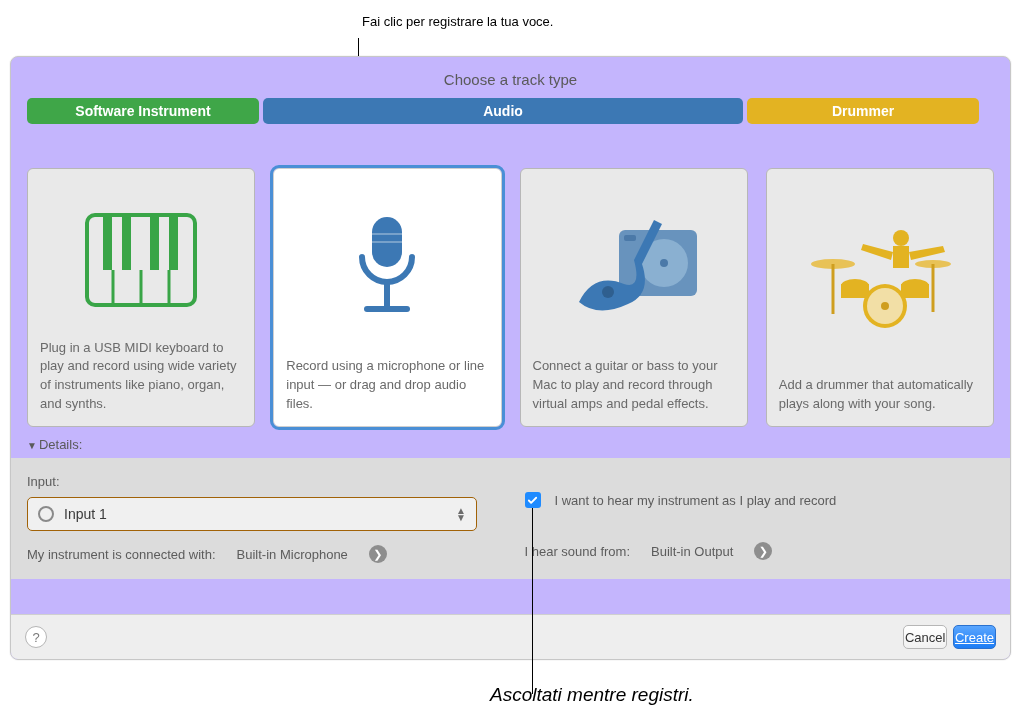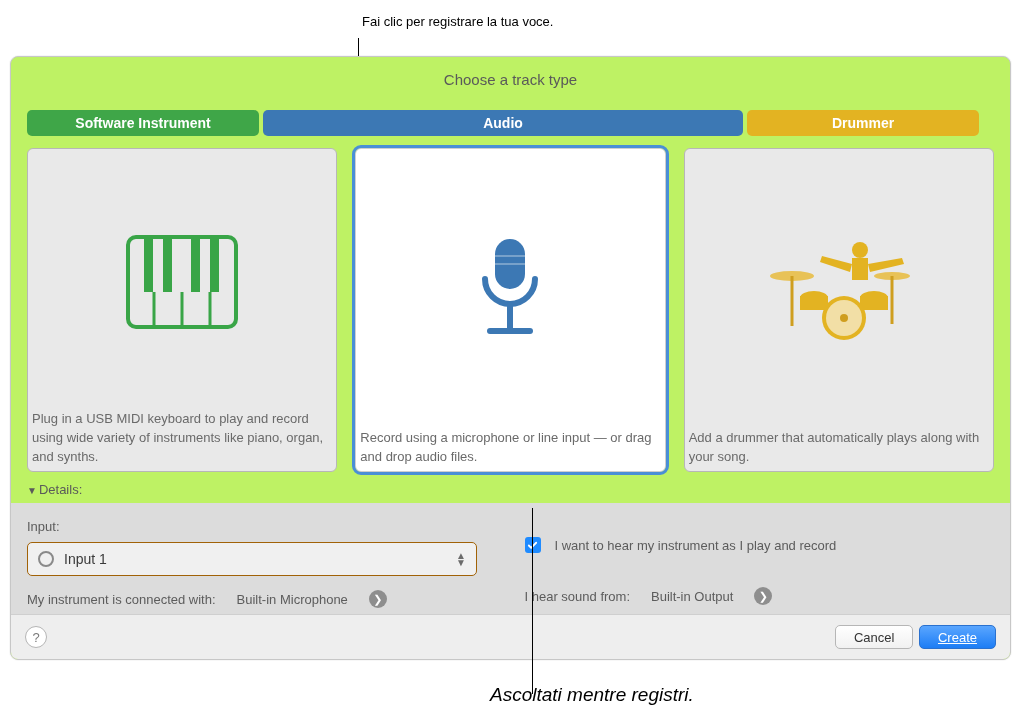--- a/index.html
+++ b/index.html
@@ -44,35 +44,34 @@
     background: #000;
   }
   .window {
     position: absolute;
     top: 56px;
     left: 10px;
     right: 10px;
     bottom: 64px;
     border: 1px solid #c7c7c7;
     border-radius: 8px;
-    background: #bef264;
+    background: #c4b5fd;
     box-shadow: 0 0 0 1px rgba(0,0,0,.03);
     overflow: hidden;
   }
   .title {
     text-align: center;
     font-size: 15px;
     color: #5a5a5a;
     padding: 14px 0 10px;
   }
   .tabbar {
     display: flex;
     gap: 4px;
     padding: 0 16px;
-    margin-top: 12px;
   }
   .tab {
     height: 26px;
     border-radius: 5px;
     color: #fff;
     font-size: 14px;
     font-weight: 600;
     display: flex;
     align-items: center;
     justify-content: center;
@@ -83,25 +82,26 @@
   .cards {
     display: flex;
     gap: 18px;
     padding: 12px 16px 0 16px;
   }
   .card {
     flex: 1 1 0;
     border: 1px solid #b7b7b7;
     border-radius: 6px;
     background: #e9e9e9;
-    padding: 4px;
-    height: 324px;
+    padding: 12px;
+    height: 259px;
     display: flex;
     flex-direction: column;
     cursor: pointer;
+    margin-top: 32px;
   }
   .card.selected {
     outline: 3px solid #4a8fd6;
     outline-offset: 0;
     background: #fff;
     border-color: #cfcfcf;
   }
   .card-icon {
     flex: 1 1 auto;
     display: flex;
@@ -159,21 +159,21 @@
     padding:10px 14px;
     display:flex; align-items:center; justify-content:space-between;
   }
   .help {
     width:22px; height:22px; border-radius:50%; border:1px solid #b5b5b5;
     background:#fff; color:#7a7a7a; display:flex; align-items:center; justify-content:center;
     font-size:13px;
   }
   .btn {
     height:24px; border-radius:5px; border:1px solid #b6b6b6;
-    padding:0 18px; font-size:13px; display:inline-flex; align-items:center;
+    padding:0 1px; font-size:13px; display:inline-flex; align-items:center;
     background:linear-gradient(#fff,#f1f1f1);
   }
   .btn-primary {
     background:linear-gradient(#5aa6ff,#1d7df5);
     border-color:#2a71cf; color:#fff;
     margin-left:2px;
     text-decoration:underline;
   }
   svg { display:block; }
 </style>
@@ -222,20 +222,33 @@
           <line x1="35" y1="25" x2="65" y2="25" stroke="#fff" stroke-width="2" opacity=".3"></line>
           <line x1="35" y1="33" x2="65" y2="33" stroke="#fff" stroke-width="2" opacity=".3"></line>
           <path d="M25 48 a25 25 0 0 0 50 0" fill="none" stroke="#3c78b4" stroke-width="6" stroke-linecap="round"></path>
           <line x1="50" y1="73" x2="50" y2="98" stroke="#3c78b4" stroke-width="6" stroke-linecap="round"></line>
           <line x1="30" y1="100" x2="70" y2="100" stroke="#3c78b4" stroke-width="6" stroke-linecap="round"></line>
         </svg>
       </div>
       <div class="card-text">Record using a microphone or line input — or drag and drop audio files.</div>
     </div>
 
+    <div class="card">
+      <div class="card-icon">
+        <svg width="140" height="115" viewBox="0 0 140 115">
+          <rect x="55" y="18" width="78" height="66" rx="6" fill="#6893bd"></rect>
+          <circle cx="100" cy="51" r="24" fill="#8ab0d1"></circle>
+          <circle cx="100" cy="51" r="4" fill="#4b79a8"></circle>
+          <rect x="60" y="23" width="12" height="6" rx="2" fill="#4b79a8"></rect>
+          <path d="M15 90 q15 -30 45 -18 q18 6 10 -24 l 20 -40 l 8 4 l -20 40 q 10 30 -14 40 q -30 14 -49 -2 z" fill="#3c78b4"></path>
+          <circle cx="44" cy="80" r="6" fill="#2f5f8f"></circle>
+        </svg>
+      </div>
+      <div class="card-text">Connect a guitar or bass to your Mac to play and record through virtual amps and pedal effects.</div>
+    </div>
 
     <div class="card">
       <div class="card-icon">
         <svg width="150" height="110" viewBox="0 0 150 110">
           <g fill="#e3b322">
             <circle cx="96" cy="14" r="8"></circle>
             <path d="M88 22 h16 v22 h-16z"></path>
             <path d="M88 28 l-30 -8 l-2 6 l30 10z"></path>
             <path d="M104 28 l34 -6 l2 6 l-34 8z"></path>
           </g>

